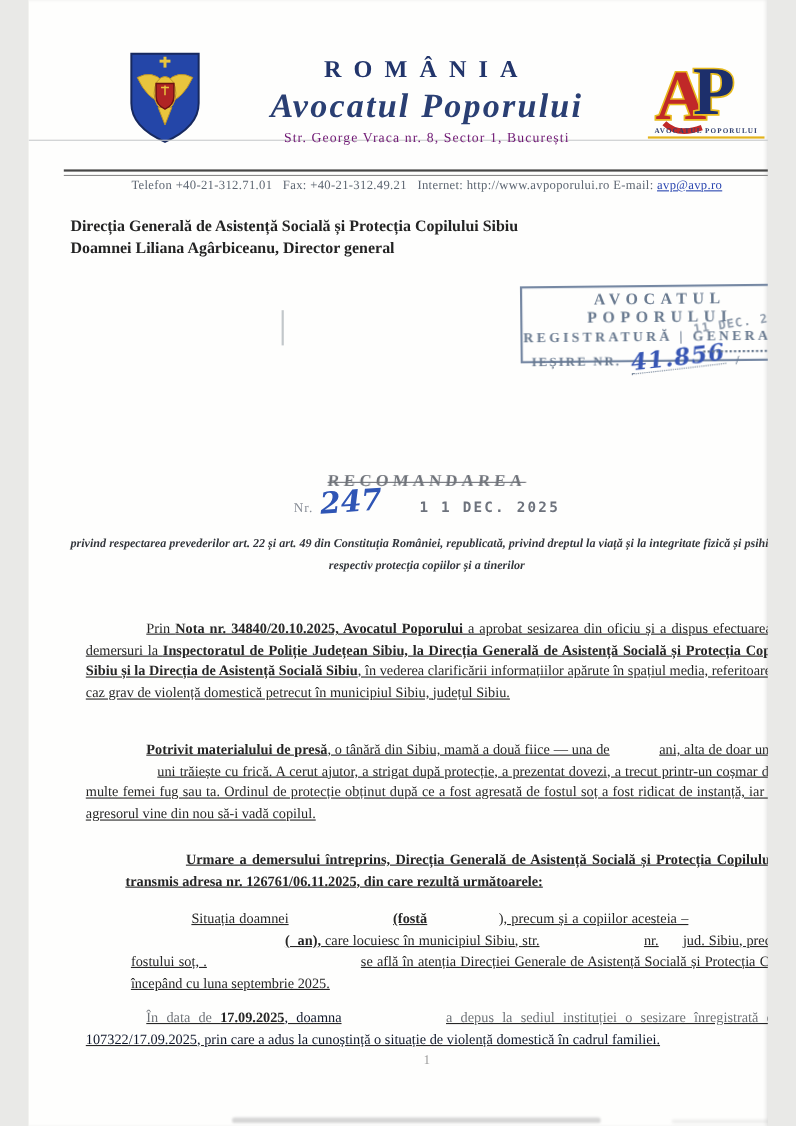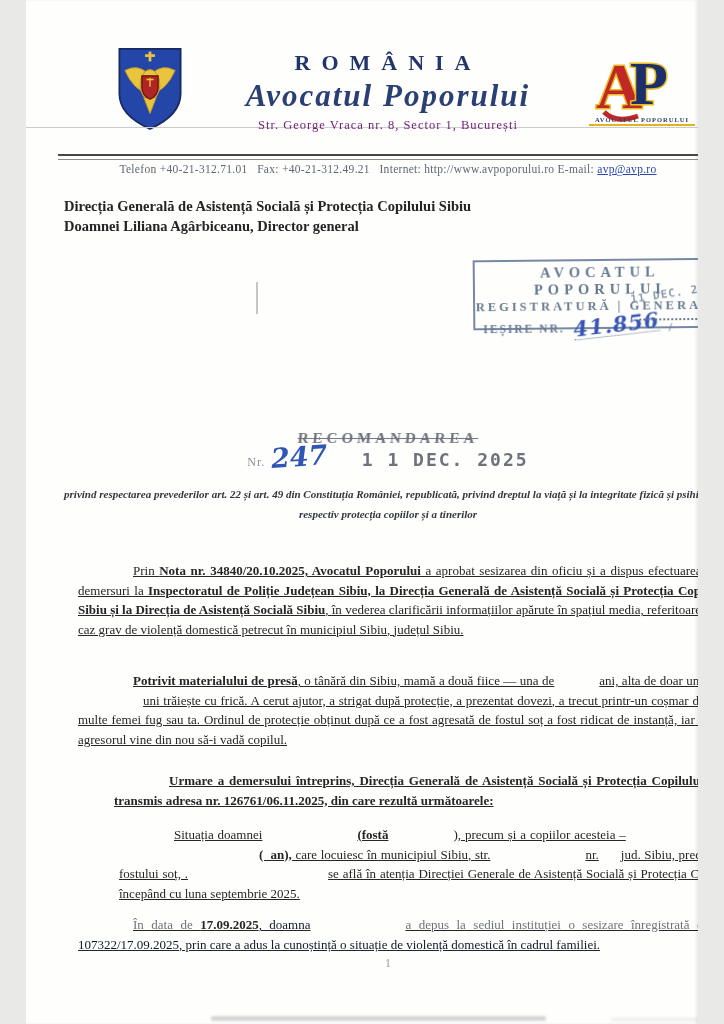--- a/index.html
+++ b/index.html
@@ -49,21 +49,21 @@
   .rec-head{position:absolute;left:0;top:430px;width:724px;text-align:center;
     font-weight:bold;font-size:15px;letter-spacing:4px;color:#6e7279;
     text-decoration:line-through;text-decoration-thickness:1px;
     transform:skewX(-6deg);filter:blur(0.4px);}
   .rec-row{position:absolute;left:0;top:446px;width:724px;text-align:center;}
   .rec-nr-label{font-size:12px;color:#8a8f98;letter-spacing:1px;filter:blur(0.5px);}
   .rec-number{display:inline-block;font-family:"DejaVu Serif",serif;font-style:italic;
     font-weight:bold;font-size:27px;color:#2f55b5;transform:rotate(-4deg);margin:0 10px 0 2px;
     line-height:0.8;}
   .rec-date{display:inline-block;font-family:"DejaVu Sans Mono",monospace;font-weight:bold;
-    font-size:18px;letter-spacing:2px;color:#6d727c;filter:blur(0.3px);margin-left:20px;}
+    font-size:13px;letter-spacing:2px;color:#6d727c;filter:blur(0.3px);margin-left:20px;}
   .rec-sub{position:absolute;left:22px;top:484px;width:680px;text-align:center;
     font-style:italic;font-weight:bold;font-size:11px;line-height:1.85;color:#33363c;
     filter:blur(0.2px);}
   
   .para{position:absolute;left:52px;width:652px;font-size:13px;line-height:1.5;
     text-align:justify;text-indent:55px;color:#262626;text-decoration:underline;}
   .b{font-weight:bold;}
   .para.bold-all{font-weight:bold;}
   .gap-xs{display:inline-block;width:22px;}
   .gap-sm{display:inline-block;width:45px;}

